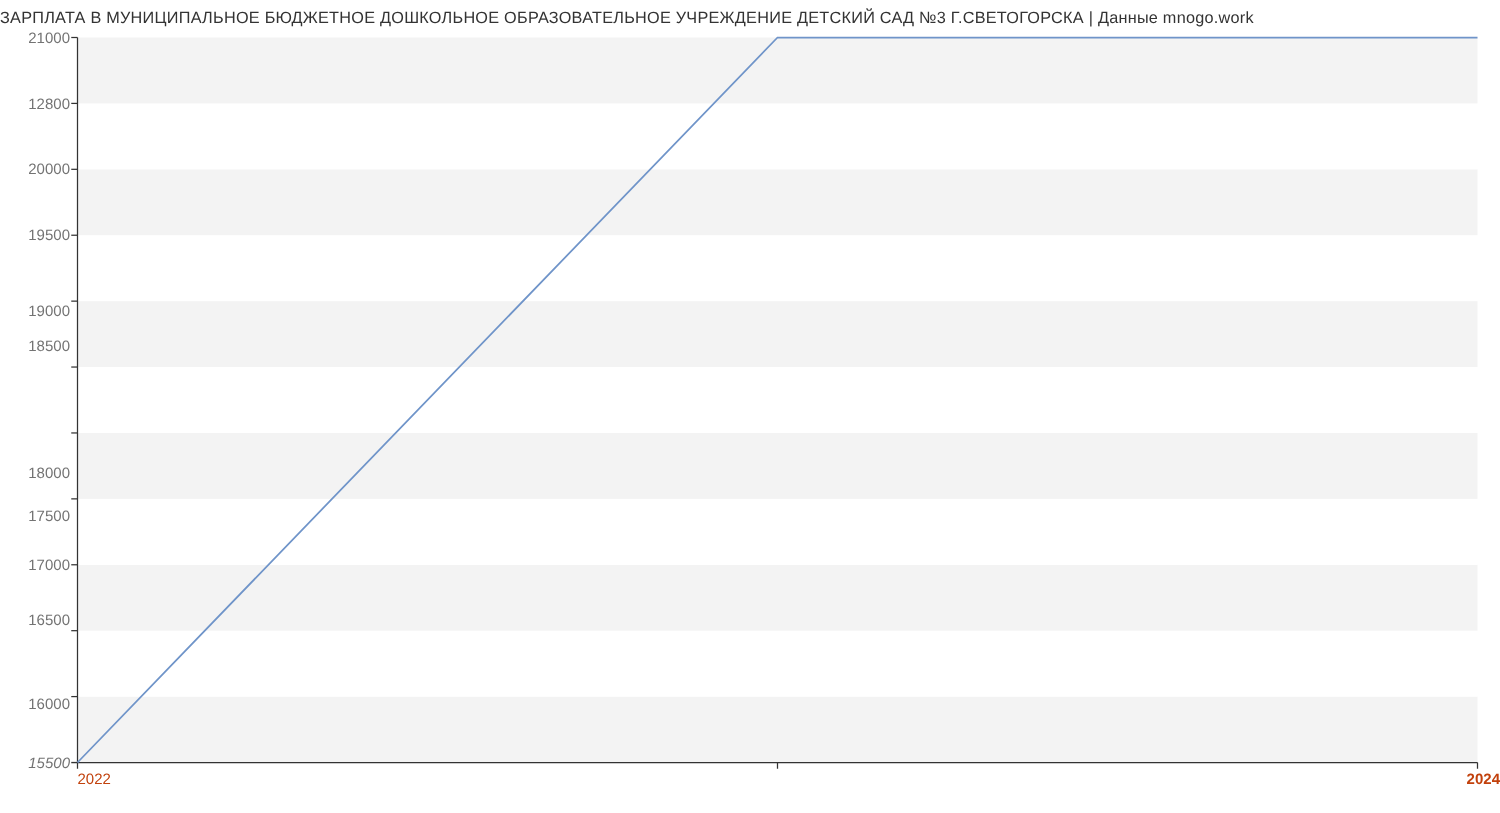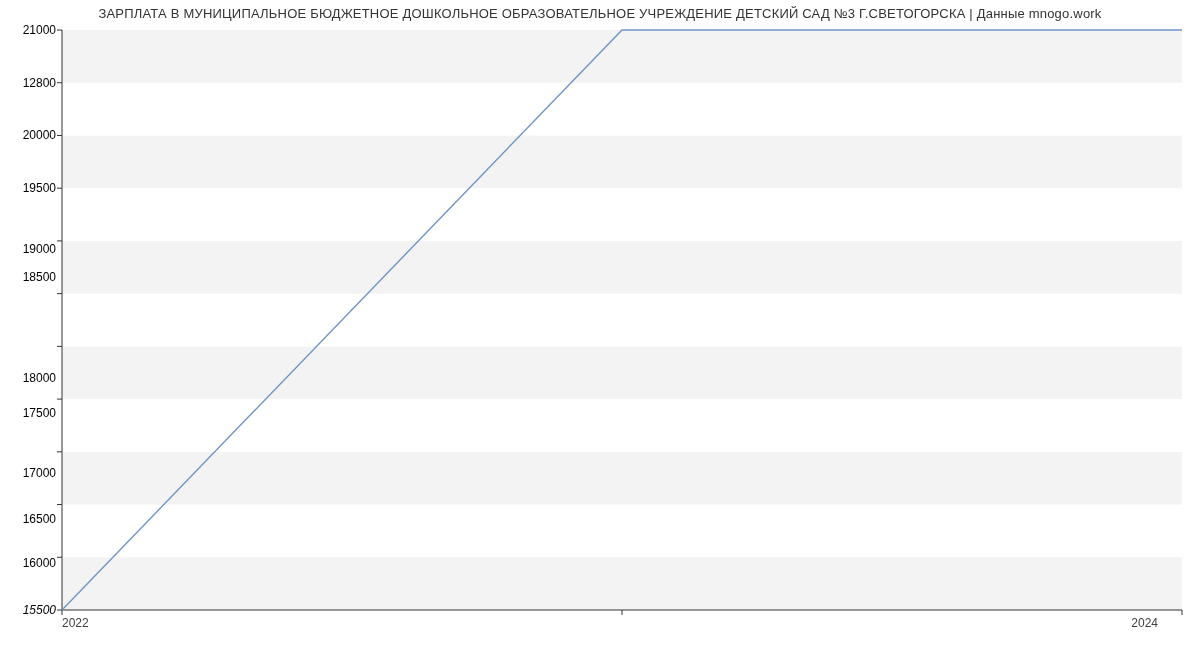--- a/index.html
+++ b/index.html
@@ -15,21 +15,20 @@
   .chart-wrap {
     position: relative;
     width: 1200px;
     height: 650px;
   }
   .title {
     position: absolute;
     top: 6px;
     left: 0;
     width: 1200px;
-    text-align: center;
     font-size: 13px;
     font-weight: 500;
     color: #333;
     letter-spacing: 0.2px;
   }
   .plot {
     position: absolute;
     left: 62px;
     top: 30px;
     width: 1120px;
@@ -38,29 +37,29 @@
   .plot svg {
     position: absolute;
     left: 0;
     top: 0;
   }
   .y-tick-label {
     position: absolute;
     right: 1144px; 
     text-align: right;
     font-size: 12px;
-    color: #000000;
+    color: #737373;
     transform: translateY(-50%);
     white-space: nowrap;
   }
   .x-tick-label {
     position: absolute;
     top: 616px; 
     font-size: 12px;
-    color: #404040;
+    color: #c2410c;
     transform: translateX(-50%);
     white-space: nowrap;
   }
 </style>
 </head>
 <body>
 
 <div class="chart-wrap">
   <div class="title">ЗАРПЛАТА В МУНИЦИПАЛЬНОЕ БЮДЖЕТНОЕ ДОШКОЛЬНОЕ ОБРАЗОВАТЕЛЬНОЕ УЧРЕЖДЕНИЕ ДЕТСКИЙ САД №3 Г.СВЕТОГОРСКА | Данные mnogo.work</div>
 
@@ -93,26 +92,26 @@
         <line x1="-5" y1="0" x2="0" y2="0" stroke="#333" stroke-width="1"></line>
         <line x1="0" y1="580" x2="0" y2="585" stroke="#333" stroke-width="1"></line>
         <line x1="560" y1="580" x2="560" y2="585" stroke="#333" stroke-width="1"></line>
         <line x1="1120" y1="580" x2="1120" y2="585" stroke="#333" stroke-width="1"></line>
         <path d="M0 580 L560 0 L1120 0" fill="none" stroke="#6f94c9" stroke-width="1.4"></path>
       </svg>
   </div>
 
 <div class="y-tick-label" style="top: 610px; font-style: italic;">15500</div>
     <div class="y-tick-label" style="top: 563px;">16000</div>
-    <div class="y-tick-label" style="top: 519px;">16500</div>
-    <div class="y-tick-label" style="top: 451.818px; margin-top: 21px;">17000</div>
+    <div class="y-tick-label" style="top: 496px;">16500</div>
+    <div class="y-tick-label" style="top: 451.818px;">17000</div>
     <div class="y-tick-label" style="top: 413px;">17500</div>
     <div class="y-tick-label" style="top: 346.364px; margin-top: 32px;">18000</div>
     <div class="y-tick-label" style="top: 277px;">18500</div>
     <div class="y-tick-label" style="top: 249px;">19000</div>
     <div class="y-tick-label" style="top: 188.182px; text-align: right;">19500</div>
     <div class="y-tick-label" style="top: 135.455px;">20000</div>
     <div class="y-tick-label" style="top: 82.7273px;">12800</div>
     <div class="y-tick-label" style="top: 30px;">21000</div>
     <div class="x-tick-label" style="transform: translateX(0px); left: 62px;">2022</div>
     <div class="x-tick-label" style="left: 622px; margin-top: 40px;">2023</div>
-    <div class="x-tick-label" style="transform: translateX(-100%); left: 1158px;">2024</div>
+    <div class="x-tick-label" style="transform: translateX(-100%); left: 1200px; font-weight: bold;">2024</div>
   </div>
 
 </body></html>

